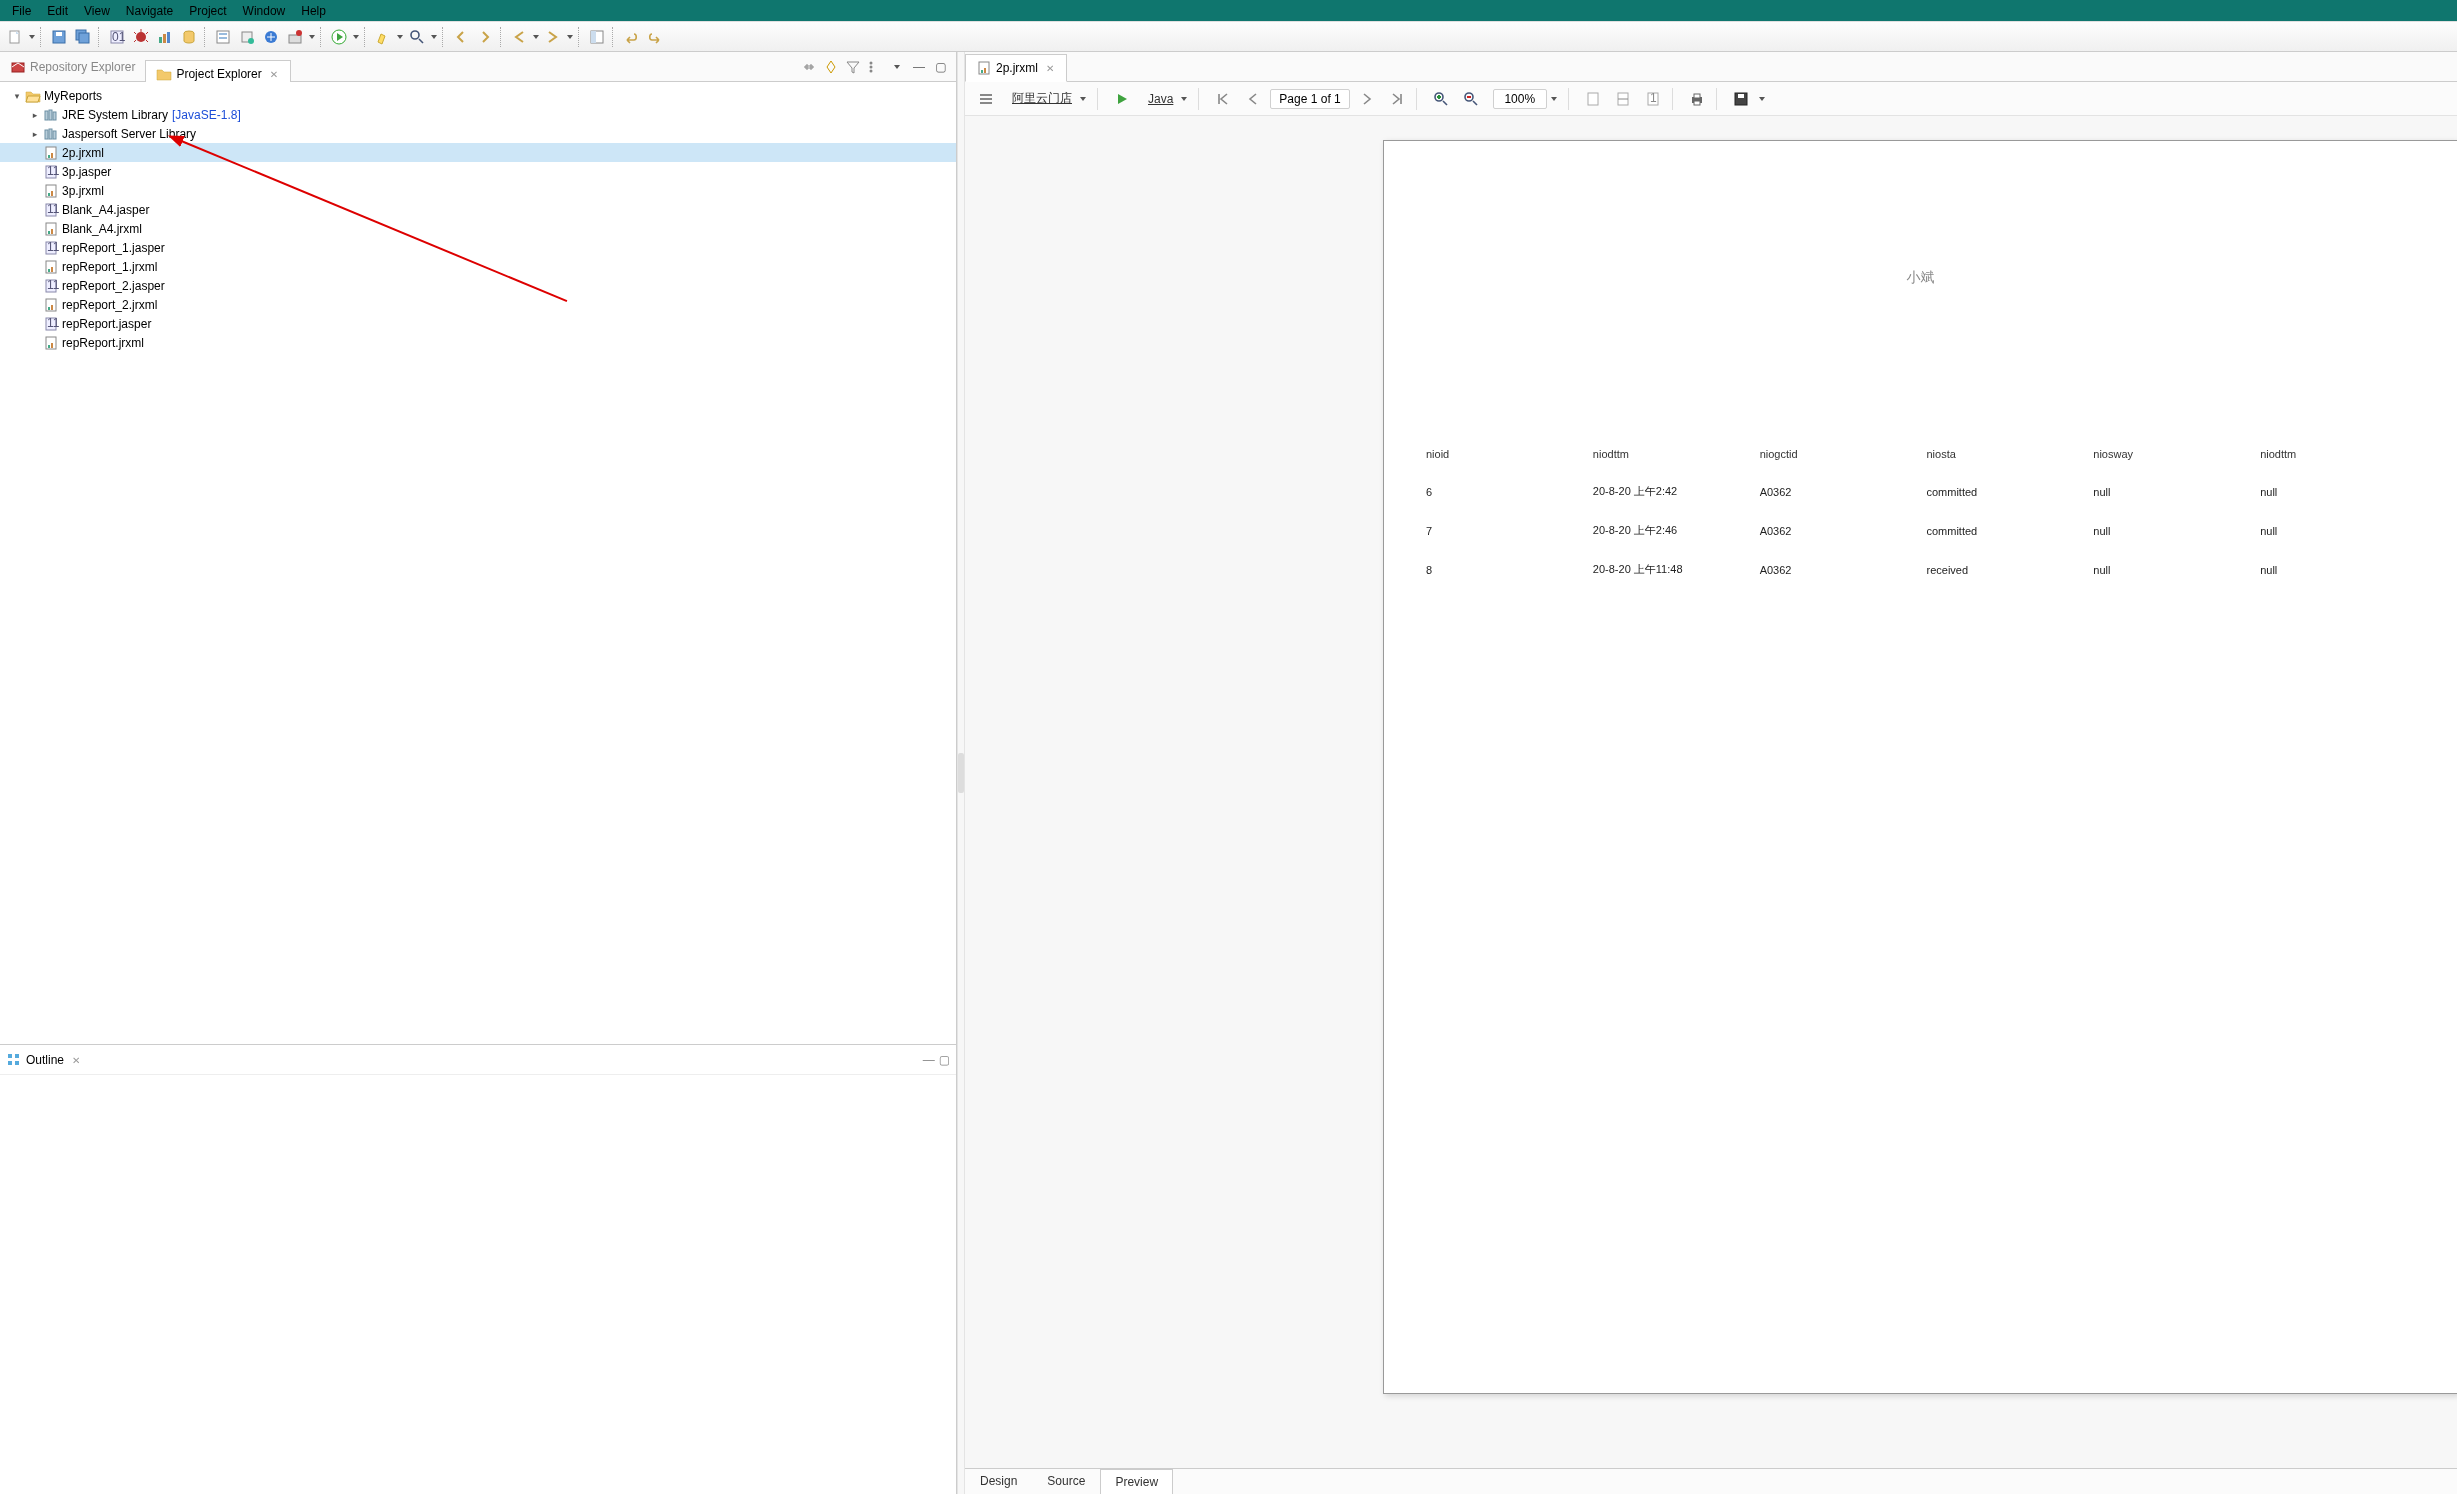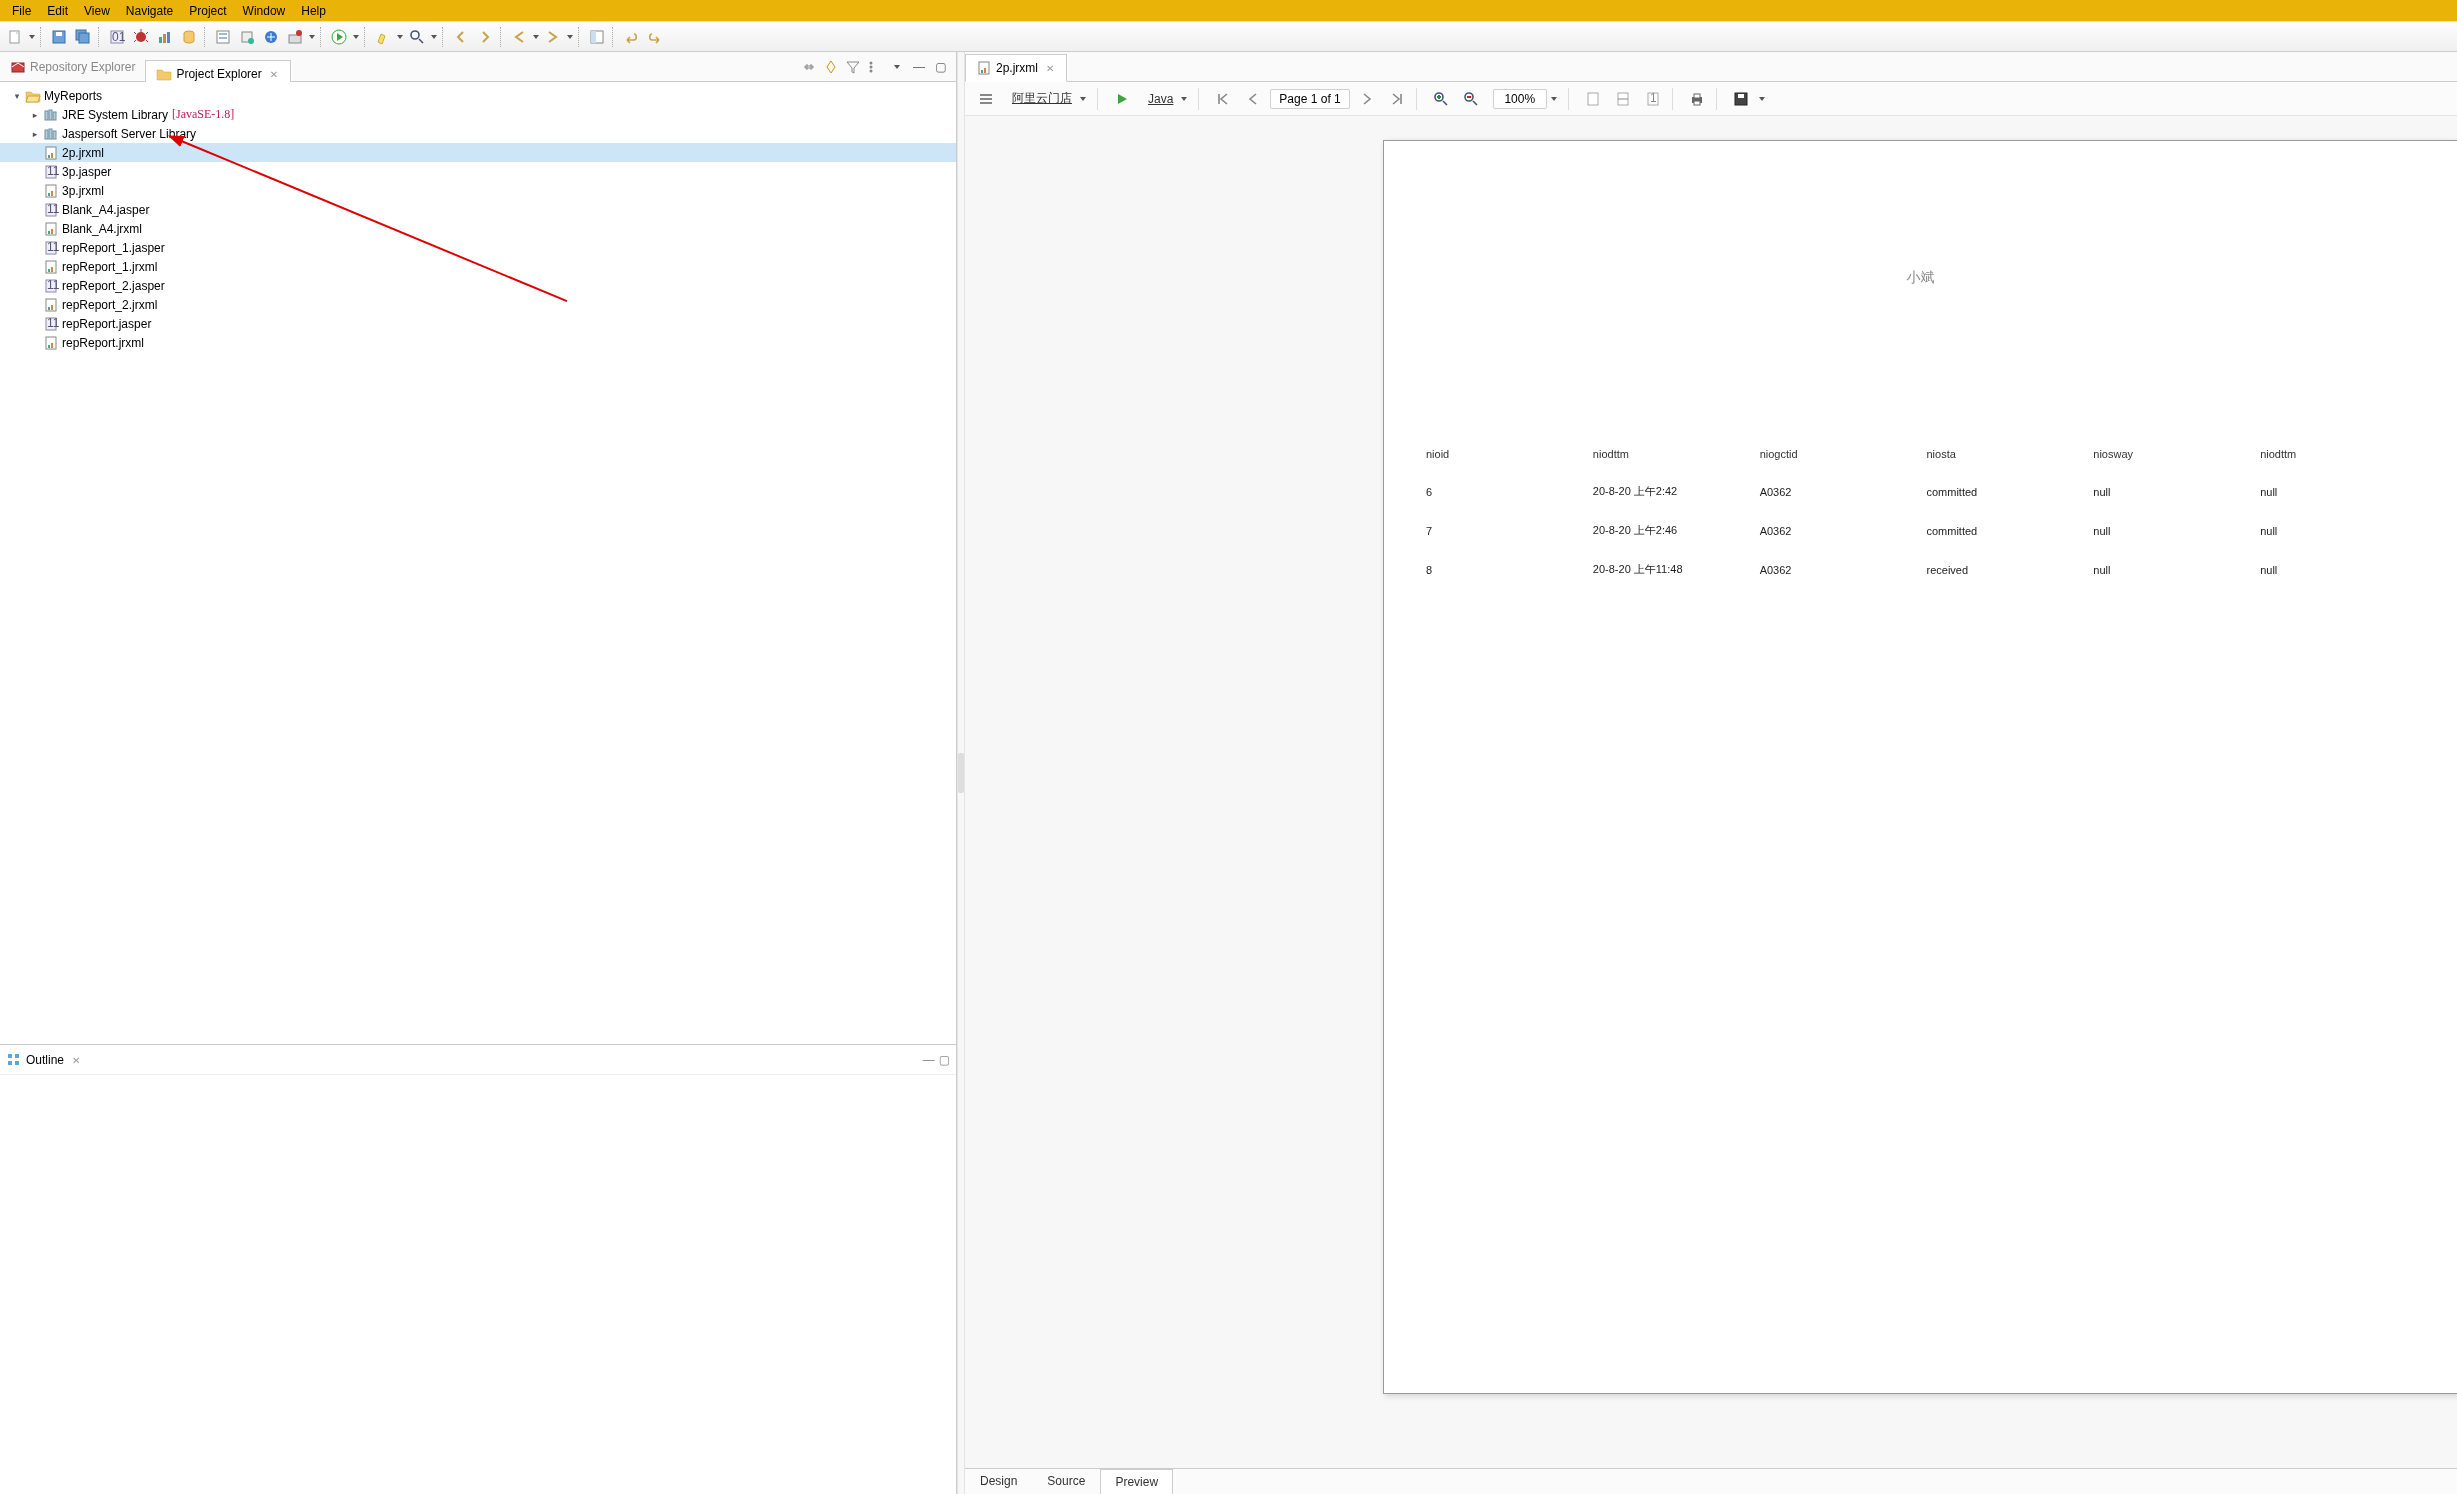--- a/index.html
+++ b/index.html
@@ -1,19 +1,19 @@
 <!DOCTYPE html>
 <html><head>
 <meta charset="utf-8">
 <style>
 * { margin:0; padding:0; box-sizing:border-box; font-family:Tahoma,Arial,sans-serif; font-size:12px; }
 body { background:#fff; color:#000; overflow:hidden; width:2458px; height:1494px; }
 
 
-.menubar { height:22px; background:#eab308; display:flex; align-items:center; padding:0 4px; border-bottom:1px solid #e0e0e0; }
+.menubar { height:22px; background:#0f766e; display:flex; align-items:center; padding:0 4px; border-bottom:1px solid #e0e0e0; }
 .menubar span { padding:2px 8px; cursor:default; }
 
 
 .toolbar { height:30px; background:linear-gradient(#fdfdfd,#f0f0f0); border-bottom:1px solid #ccc; display:flex; align-items:center; padding:0 4px; gap:2px; }
 .tb-btn { width:22px; height:22px; display:flex; align-items:center; justify-content:center; border:1px solid transparent; border-radius:2px; cursor:default; }
 .tb-sep { width:4px; height:20px; border-left:1px dotted #aaa; margin:0 2px; }
 .tb-drop { width:8px; height:22px; display:flex; align-items:center; justify-content:center; }
 .arrow-dn { width:0; height:0; border-left:3px solid transparent; border-right:3px solid transparent; border-top:4px solid #555; }
 
 
@@ -32,21 +32,21 @@
 
 .tree-pane { flex:1; background:#fff; overflow:auto; padding:4px 0; position:relative; }
 .tree-item { display:flex; align-items:center; height:19px; padding-left:6px; cursor:default; }
 .tree-item .twisty { width:14px; display:inline-flex; justify-content:center; }
 .tree-item .tw-open::before { content:"▾"; font-size:9px; color:#555;}
 .tree-item .tw-closed::before { content:"▸"; font-size:9px; color:#555;}
 .tree-item .ticon { width:18px; display:inline-flex; justify-content:center; }
 .tree-item.sel { background:#cde6f7; }
 .tree-item.sel .label{}
 .tree-item .label { padding:0 2px; }
-.tree-item .suffix { color:#be185d; padding-left:2px;font-family:Liberation Serif, serif;}
+.tree-item .suffix { color:#1d4ed8; padding-left:2px;}
 .depth1 { padding-left:10px; }
 .depth2 { padding-left:28px; }
 
 
 .outline-pane { height:450px; border-top:1px solid #ccc; background:#fff; display:flex; flex-direction:column; }
 .outline-head { height:30px; display:flex; align-items:center; padding:0 6px; border-bottom:1px solid #eee; }
 .outline-head .title { display:flex; align-items:center; gap:4px; }
 .outline-head .ctrls { margin-left:auto; display:flex; gap:4px; color:#888; }
 
 

